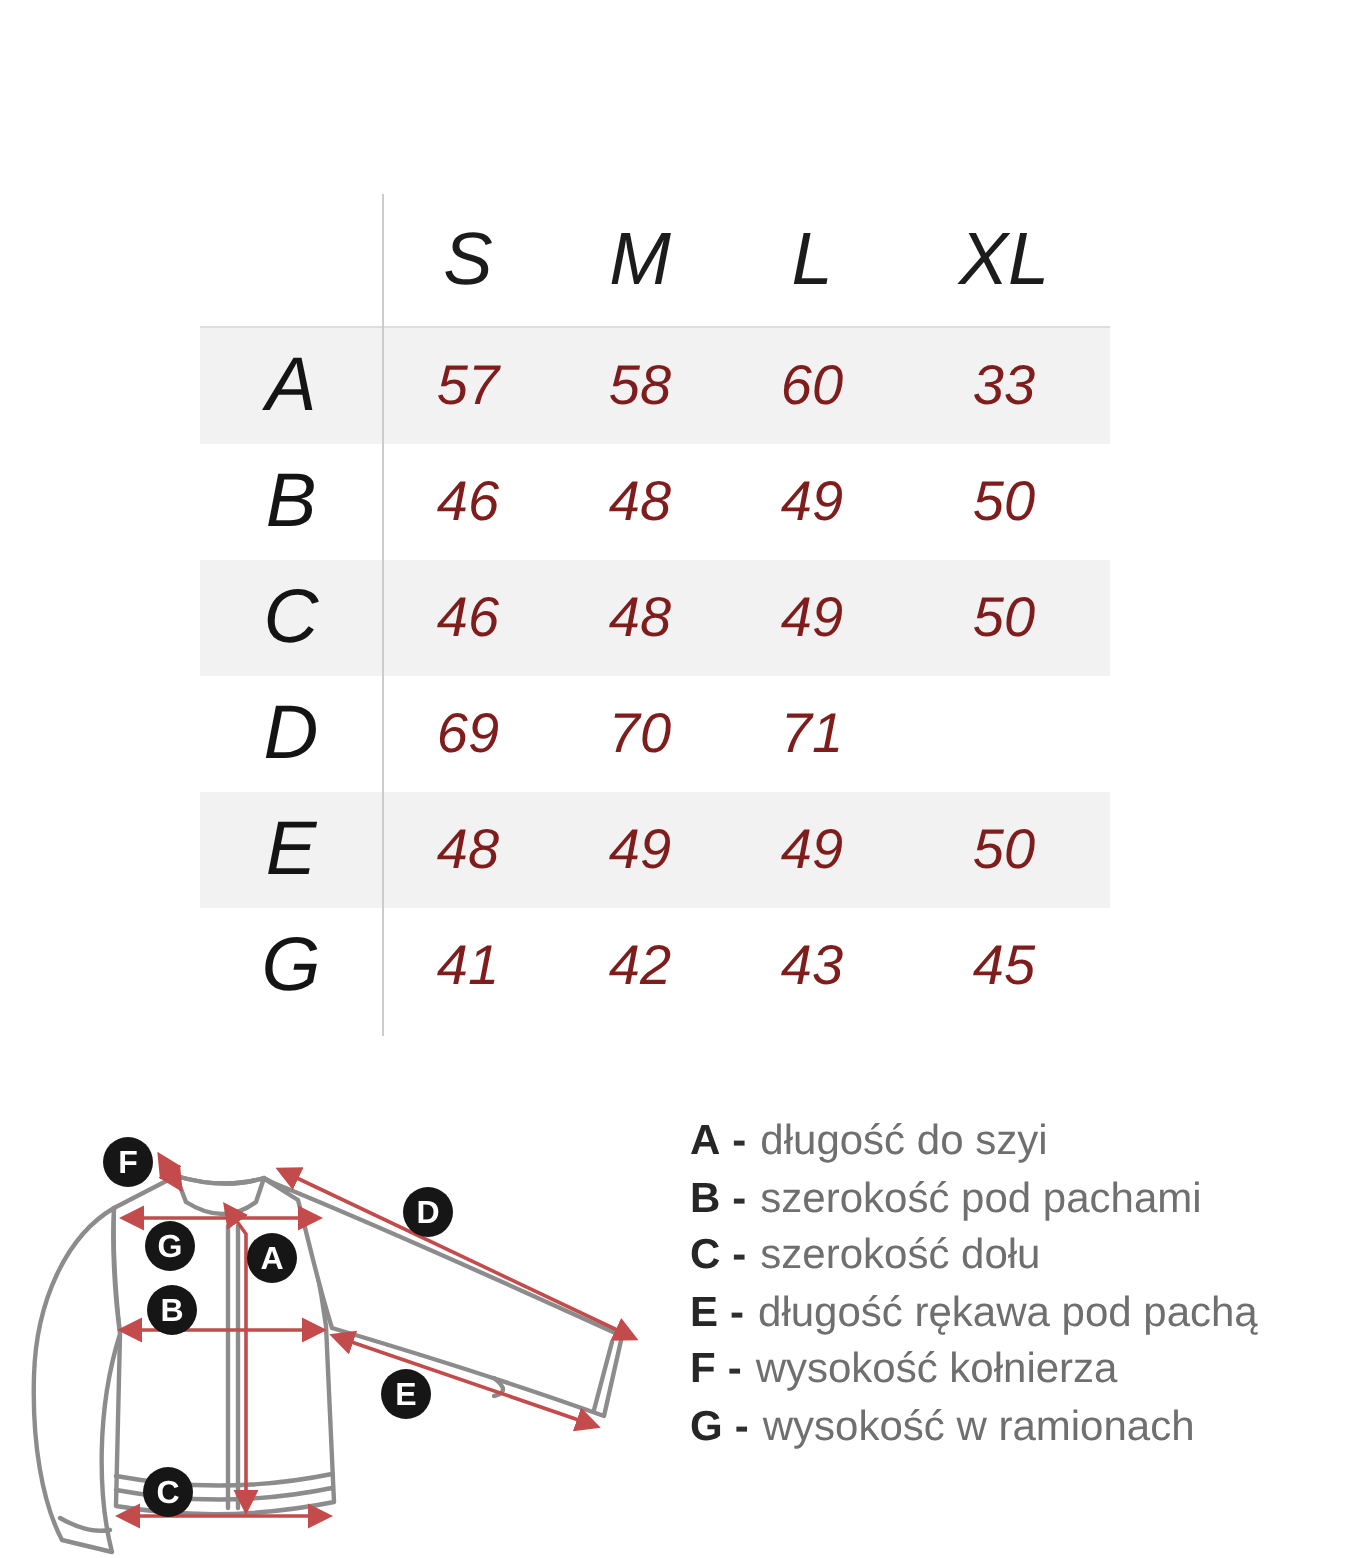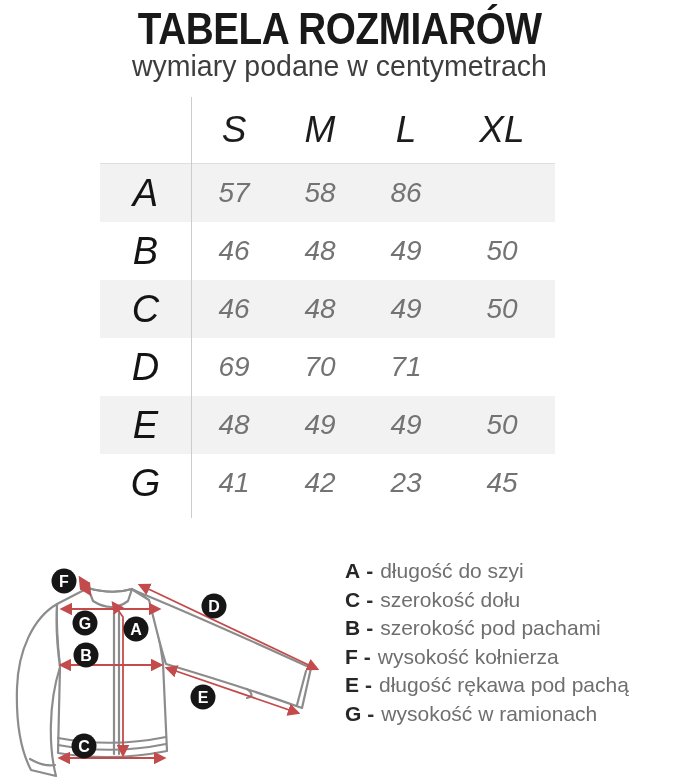--- a/index.html
+++ b/index.html
@@ -34,62 +34,55 @@
     display:grid;
     grid-template-columns:91px 86px 86px 86px 106px;
     align-items:center;
     height:58px;
   }
   .t-head{height:66px;border-bottom:1px solid #dedede;}
   .striped{background:#f2f2f2;}
   .cell{text-align:center;font-style:italic;}
   .col-h{font-size:37px;color:#1c1c1c;}
   .label{font-size:38px;color:#141414;}
-  .num{font-size:28px;color:#737373;}
+  .num{font-size:28px;color:#7f1d1d;}
   .v-divider{
     position:absolute;left:91px;top:0;
     width:1px;height:421px;background:#cccccc;
   }
 
   
   .diagram{position:absolute;left:0;top:555px;}
   .legend{position:absolute;left:345px;top:557px;}
   .legend-item{font-size:21px;line-height:28.5px;white-space:nowrap;}
   .legend-letter{font-weight:700;color:#262626;}
   .legend-sep{font-weight:700;color:#2e2e2e;margin:0 7px 0 6px;}
   .legend-text{color:#6f6f6f;text-align:right;}
 </style>
 </head>
 <body>
 
 <div class="page">
 
-  <div class="header">
-    <div>
-      <span class="title">TABELA ROZMIARÓW</span>
-    </div>
-    <div class="subtitle-row">
-      <span class="subtitle">wymiary podane w centymetrach</span>
-    </div>
-  </div>
 
   <div class="size-table">
     <div class="t-row t-head">
       <div class="cell"></div>
       <div class="cell col-h">S</div>
       <div class="cell col-h">M</div>
       <div class="cell col-h">L</div>
       <div class="cell col-h">XL</div>
     </div>
 
     <div class="t-row striped">
       <div class="cell label">A</div>
       <div class="cell num">57</div>
       <div class="cell num">58</div>
-      <div class="cell num">86</div>
+      <div class="cell num">60</div>
+      <div class="cell num">33</div>
     </div>
 
     <div class="t-row">
       <div class="cell label">B</div>
       <div class="cell num">46</div>
       <div class="cell num">48</div>
       <div class="cell num">49</div>
       <div class="cell num">50</div>
     </div>
 
@@ -113,21 +106,21 @@
       <div class="cell num">48</div>
       <div class="cell num">49</div>
       <div class="cell num">49</div>
       <div class="cell num">50</div>
     </div>
 
     <div class="t-row">
       <div class="cell label">G</div>
       <div class="cell num">41</div>
       <div class="cell num">42</div>
-      <div class="cell num">23</div>
+      <div class="cell num">43</div>
       <div class="cell num">45</div>
     </div>
 
     <div class="v-divider"></div>
   </div>
 
   <svg class="diagram" width="340" height="224" viewBox="0 0 340 224">
     <defs>
       <marker id="arr" viewBox="0 0 10 10" refX="8" refY="5" markerWidth="7" markerHeight="7" orient="auto-start-reverse">
         <path d="M0,0 L10,5 L0,10 z" fill="#c44b4b"></path>
@@ -192,29 +185,29 @@
         <text x="203" y="147.5">E</text>
       </g>
     </g>
   </svg>
 
   <div class="legend">
     <div class="legend-item">
       <span class="legend-letter">A</span><span class="legend-sep">-</span><span class="legend-text">długość do szyi</span>
     </div>
     <div class="legend-item">
+      <span class="legend-letter">B</span><span class="legend-sep">-</span><span class="legend-text">szerokość pod pachami</span>
+    </div>
+    <div class="legend-item">
       <span class="legend-letter">C</span><span class="legend-sep">-</span><span class="legend-text">szerokość dołu</span>
     </div>
     <div class="legend-item">
-      <span class="legend-letter">B</span><span class="legend-sep">-</span><span class="legend-text">szerokość pod pachami</span>
+      <span class="legend-letter">E</span><span class="legend-sep">-</span><span class="legend-text">długość rękawa pod pachą</span>
     </div>
     <div class="legend-item">
       <span class="legend-letter">F</span><span class="legend-sep">-</span><span class="legend-text">wysokość kołnierza</span>
     </div>
     <div class="legend-item">
-      <span class="legend-letter">E</span><span class="legend-sep">-</span><span class="legend-text">długość rękawa pod pachą</span>
-    </div>
-    <div class="legend-item">
       <span class="legend-letter">G</span><span class="legend-sep">-</span><span class="legend-text">wysokość w ramionach</span>
     </div>
   </div>
 
 </div>
 
 </body></html>

